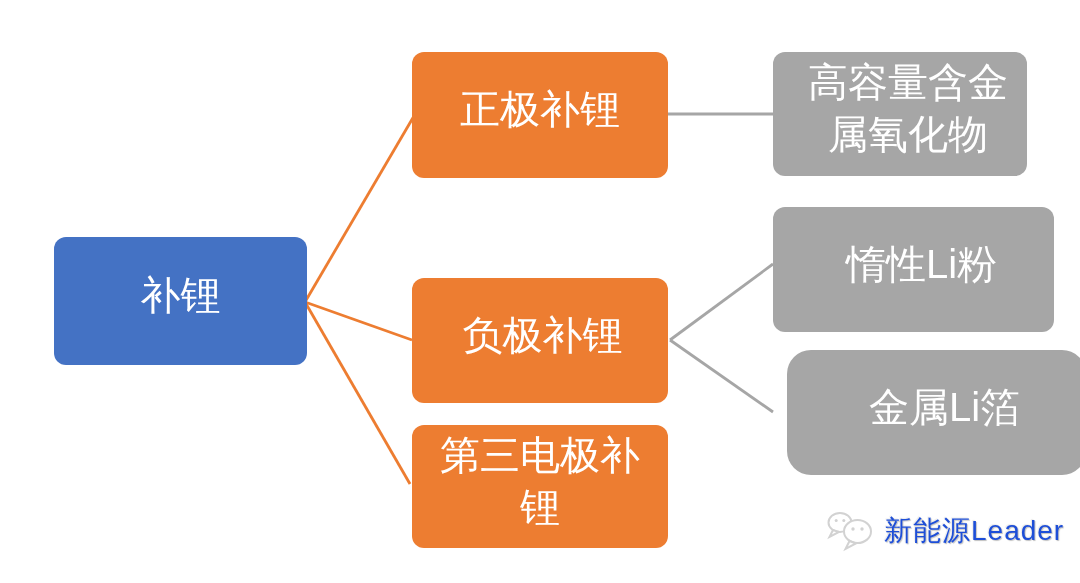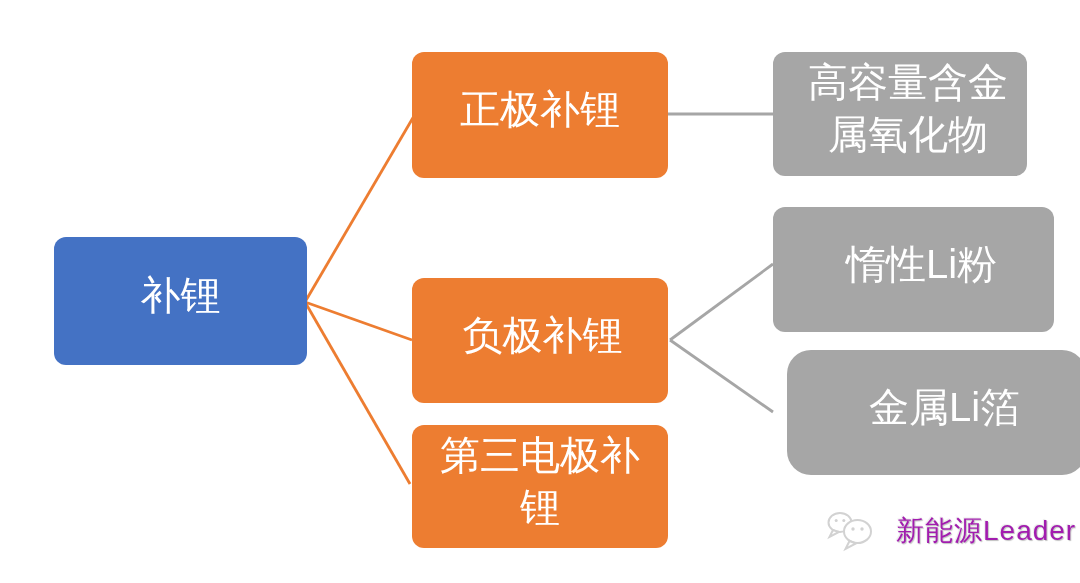--- a/index.html
+++ b/index.html
@@ -43,23 +43,22 @@
   .g1{left:773px;top:52px;width:254px;height:124px;}
   .g2{left:773px;top:207px;width:281px;height:125px;}
   .g3{left:787px;top:350px;width:299px;height:125px;border-radius:24px;}
   .watermark{
     position:absolute;left:826px;top:510px;
     display:flex;align-items:center;gap:8px;
   }
   .watermark-text{
     font-size:28px;
     letter-spacing:1px;
-    color:#a21caf;
+    color:#1d4ed8;
     text-shadow:1px 1px 1px #c0c0c0, -1px -1px 1px #ebebeb;
-    margin-left:12px;
   }
   .wechat-icon{display:block;}
   .wechat-icon path,.wechat-icon ellipse{
     stroke:#d2d2d2;stroke-width:2;fill:#ffffff;
   }
   .wechat-icon circle{fill:#d2d2d2;stroke:none;}
 </style>
 </head>
 <body>
 

